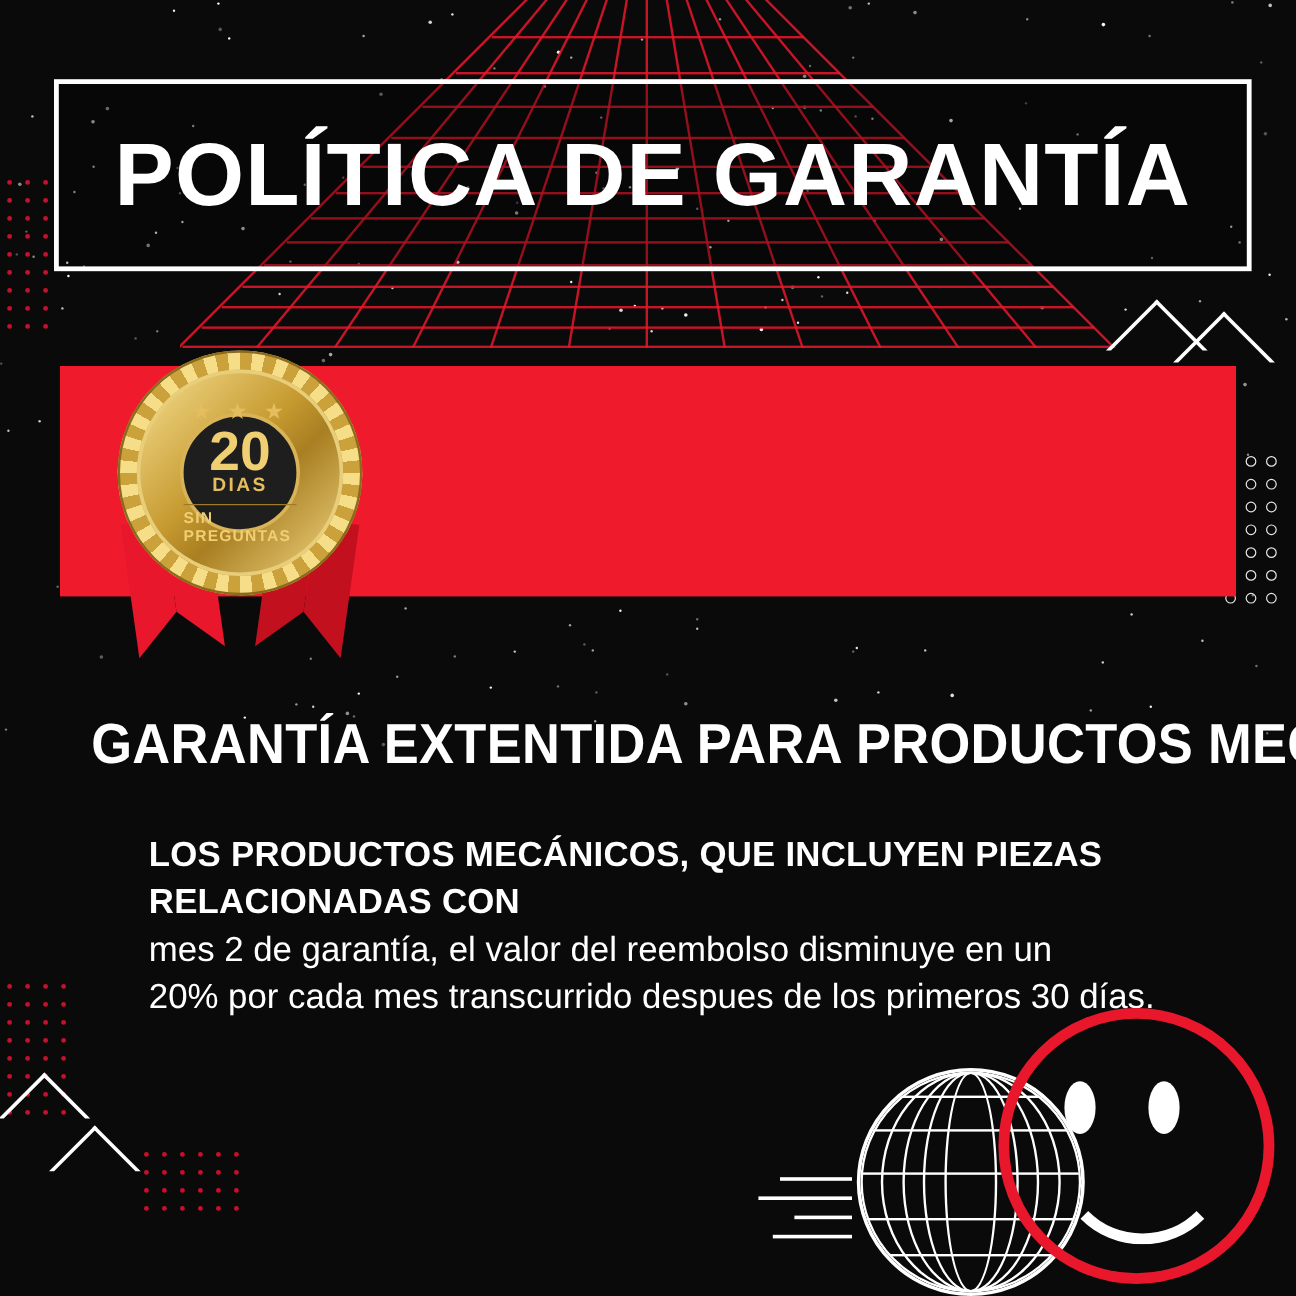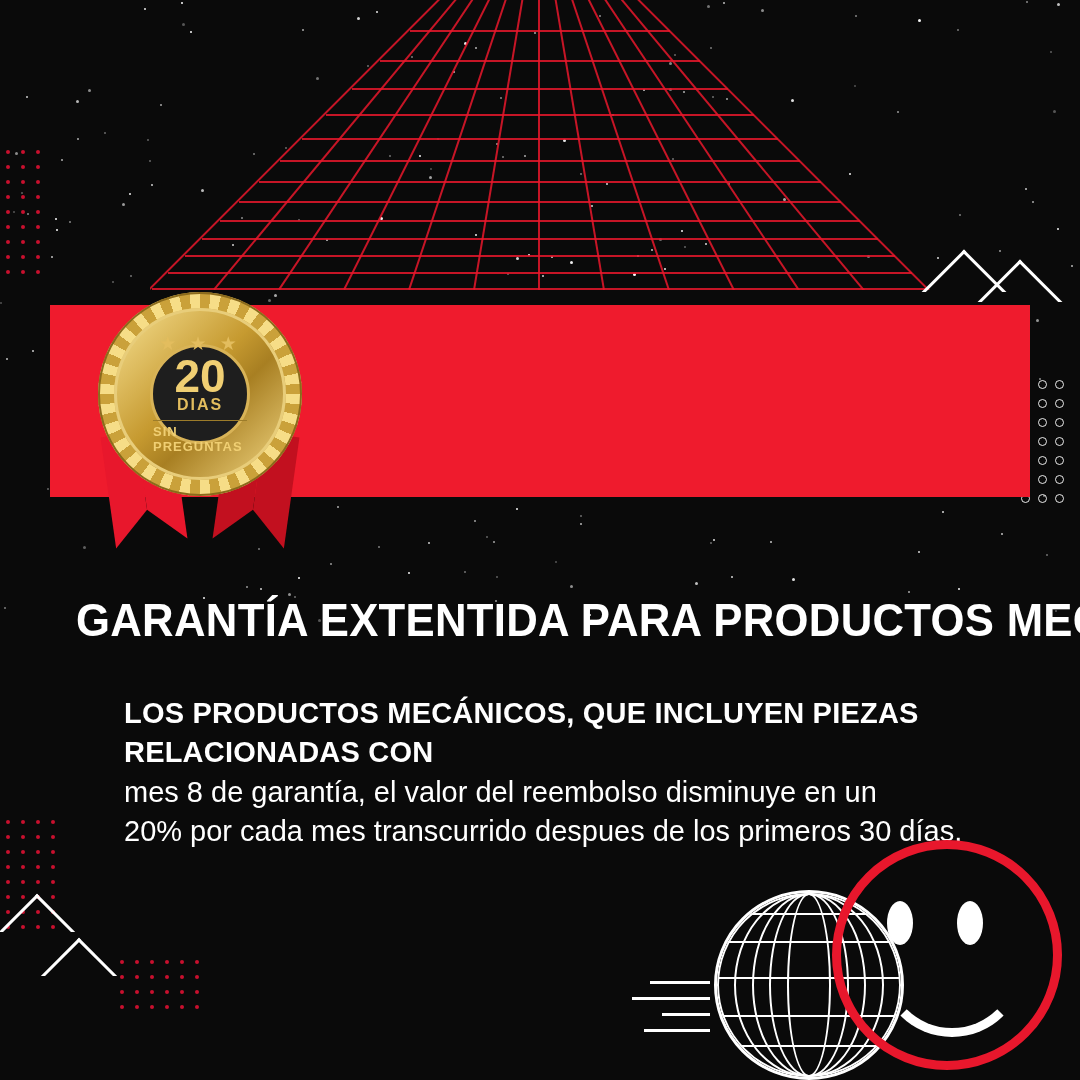--- a/index.html
+++ b/index.html
@@ -716,20 +716,23 @@
 
     <div class="chev" style="right:86px; top:262px; width:60px; height:60px; border-color:#fff transparent transparent #fff; transform:rotate(45deg);"></div>
     <div class="chev" style="right:30px; top:272px; width:60px; height:60px; border-color:#fff transparent transparent #fff; transform:rotate(45deg);"></div>
 
     <div class="zigzag">
       <span style="left:0; top:10px; width:54px; height:54px; border-color:#fff transparent transparent #fff; transform:rotate(45deg);"></span>
       <span style="left:42px; top:54px; width:54px; height:54px; border-color:#fff transparent transparent #fff; transform:rotate(45deg);"></span>
     </div>
   </div>
 
+  <div class="title-box">
+    <div class="title-text">POLÍTICA DE GARANTÍA</div>
+  </div>
 
   <div class="red-banner"></div>
 
   <div class="badge">
     <div class="ribbon ribbon-l"></div>
     <div class="ribbon ribbon-r"></div>
     <div class="medal-outer">
       <div class="medal-mid">
         <div class="medal-inner">
           <div class="medal-stars">★ ★ ★</div>
@@ -738,21 +741,21 @@
           <div class="medal-caption">SIN PREGUNTAS</div>
         </div>
       </div>
     </div>
   </div>
 
   <div class="section-heading">GARANTÍA EXTENTIDA PARA PRODUCTOS MECÁNICOS</div>
 
   <div class="body-copy">
     <div class="strong">LOS PRODUCTOS MECÁNICOS, QUE INCLUYEN PIEZAS RELACIONADAS CON</div>
-    <div class="normal">mes 8 de garantía, el valor del reembolso disminuye en un</div>
+    <div class="normal">mes 2 de garantía, el valor del reembolso disminuye en un</div>
     <div class="normal">20% por cada mes transcurrido despues de los primeros 30 días.</div>
   </div>
 
   <div class="globe" id="globe">
       <div class="mer" style="width: 184px; height: 184px; left: 0px; top: 0px;"></div>
       <div class="mer" style="width: 149.04px; height: 184px; left: 17.48px; top: 0px;"></div>
       <div class="mer" style="width: 114.08px; height: 184px; left: 34.96px; top: 0px;"></div>
       <div class="mer" style="width: 79.12px; height: 184px; left: 52.44px; top: 0px;"></div>
       <div class="mer" style="width: 44.16px; height: 184px; left: 69.92px; top: 0px;"></div>
       <div style="position: absolute; left: 2px; top: 20px; width: 180px; height: 2px; background: rgb(255, 255, 255);"></div>

